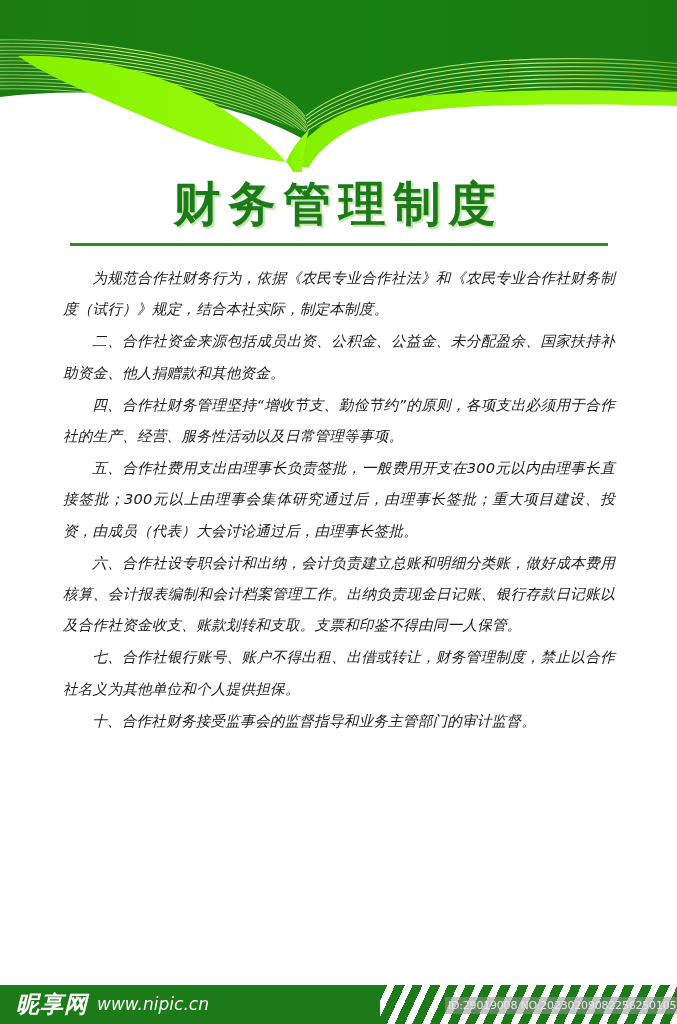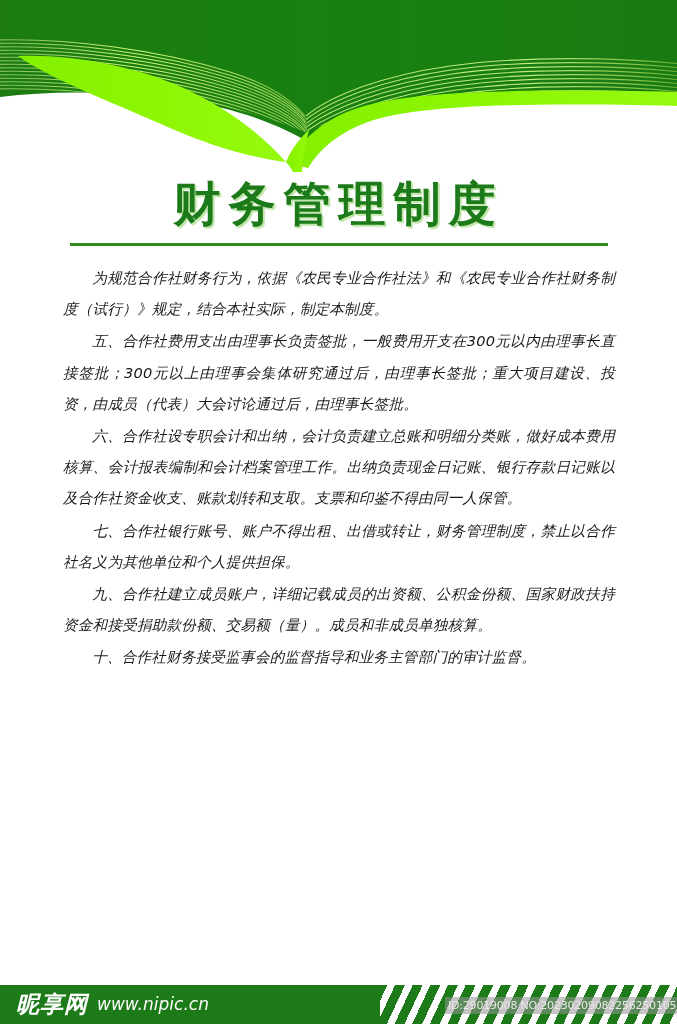--- a/index.html
+++ b/index.html
@@ -244,24 +244,25 @@
     </svg>
   </div>
 
   <div class="title-block">
     <h1 class="poster-title">财务管理制度</h1>
     <div class="title-rule"></div>
   </div>
 
   <div class="body-copy">
     <p class="para">为规范合作社财务行为，依据《农民专业合作社法》和《农民专业合作社财务制度（试行）》规定，结合本社实际，制定本制度。</p>
+    <p class="para">二、合作社资金来源包括成员出资、公积金、公益金、未分配盈余、国家扶持补助资金、他人捐赠款和其他资金。</p>
+    <p class="para">四、合作社财务管理坚持“增收节支、勤俭节约”的原则，各项支出必须用于合作社的生产、经营、服务性活动以及日常管理等事项。</p>
     <p class="para">五、合作社费用支出由理事长负责签批，一般费用开支在300元以内由理事长直接签批；300元以上由理事会集体研究通过后，由理事长签批；重大项目建设、投资，由成员（代表）大会讨论通过后，由理事长签批。</p>
     <p class="para">六、合作社设专职会计和出纳，会计负责建立总账和明细分类账，做好成本费用核算、会计报表编制和会计档案管理工作。出纳负责现金日记账、银行存款日记账以及合作社资金收支、账款划转和支取。支票和印鉴不得由同一人保管。</p>
     <p class="para">七、合作社银行账号、账户不得出租、出借或转让，财务管理制度，禁止以合作社名义为其他单位和个人提供担保。</p>
-    <p class="para">九、合作社建立成员账户，详细记载成员的出资额、公积金份额、国家财政扶持资金和接受捐助款份额、交易额（量）。成员和非成员单独核算。</p>
     <p class="para">十、合作社财务接受监事会的监督指导和业务主管部门的审计监督。</p>
   </div>
 
   <div class="footer-bar">
     <div class="footer-stripes"></div>
     <div class="footer-idband"></div>
     <div class="footer-id">ID:29019008 NO:20230209082256250105</div>
     <div class="footer-brand">
       <span class="brand-cn">昵享网</span>
       <span class="brand-url">www.nipic.cn</span>

